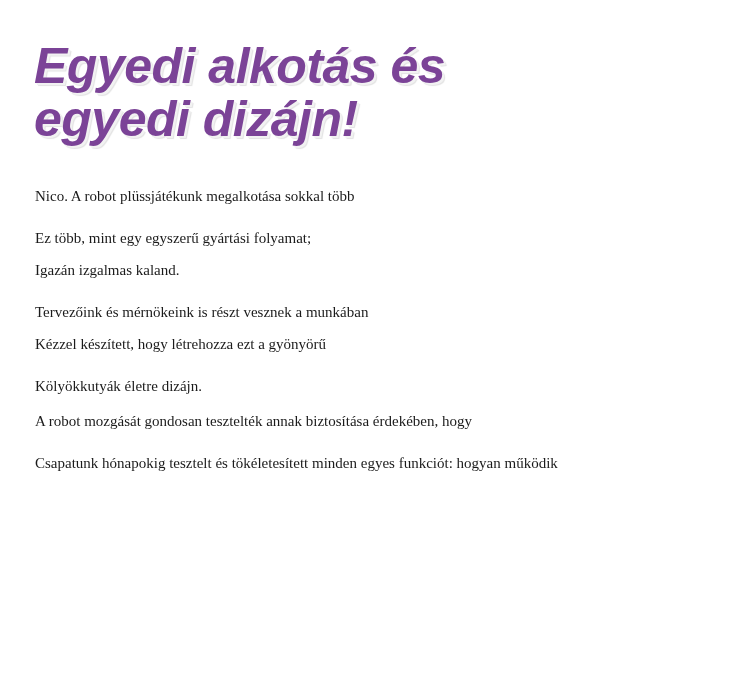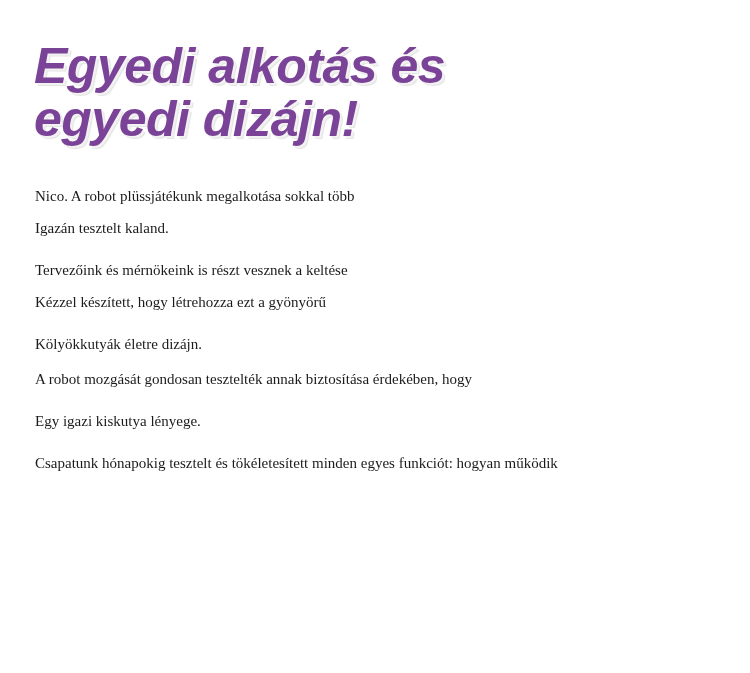--- a/index.html
+++ b/index.html
@@ -69,22 +69,22 @@
 </head>
 <body>
 
 <div class="page">
 
   <h1 class="headline">Egyedi alkotás és
 egyedi dizájn!</h1>
 
   <div class="body-copy">
     <p class="line gap-none">Nico. A robot plüssjátékunk megalkotása sokkal több</p>
-    <p class="line gap-sm">Igazán tesztelt kaland.</p>
-    <p class="line gap-lg">Tervezőink és mérnökeink is részt vesznek a keltése</p>
+    <p class="line gap-lg">Ez több, mint egy egyszerű gyártási folyamat;</p>
+    <p class="line gap-sm">Igazán izgalmas kaland.</p>
+    <p class="line gap-lg">Tervezőink és mérnökeink is részt vesznek a munkában</p>
     <p class="line gap-sm">Kézzel készített, hogy létrehozza ezt a gyönyörű</p>
     <p class="line gap-lg">Kölyökkutyák életre dizájn.</p>
     <p class="line gap-md">A robot mozgását gondosan tesztelték annak biztosítása érdekében, hogy</p>
-    <p class="line gap-lg">Egy igazi kiskutya lényege.</p>
     <p class="line gap-lg">Csapatunk hónapokig tesztelt és tökéletesített minden egyes funkciót: hogyan működik</p>
   </div>
 
 </div>
 
 </body></html>

